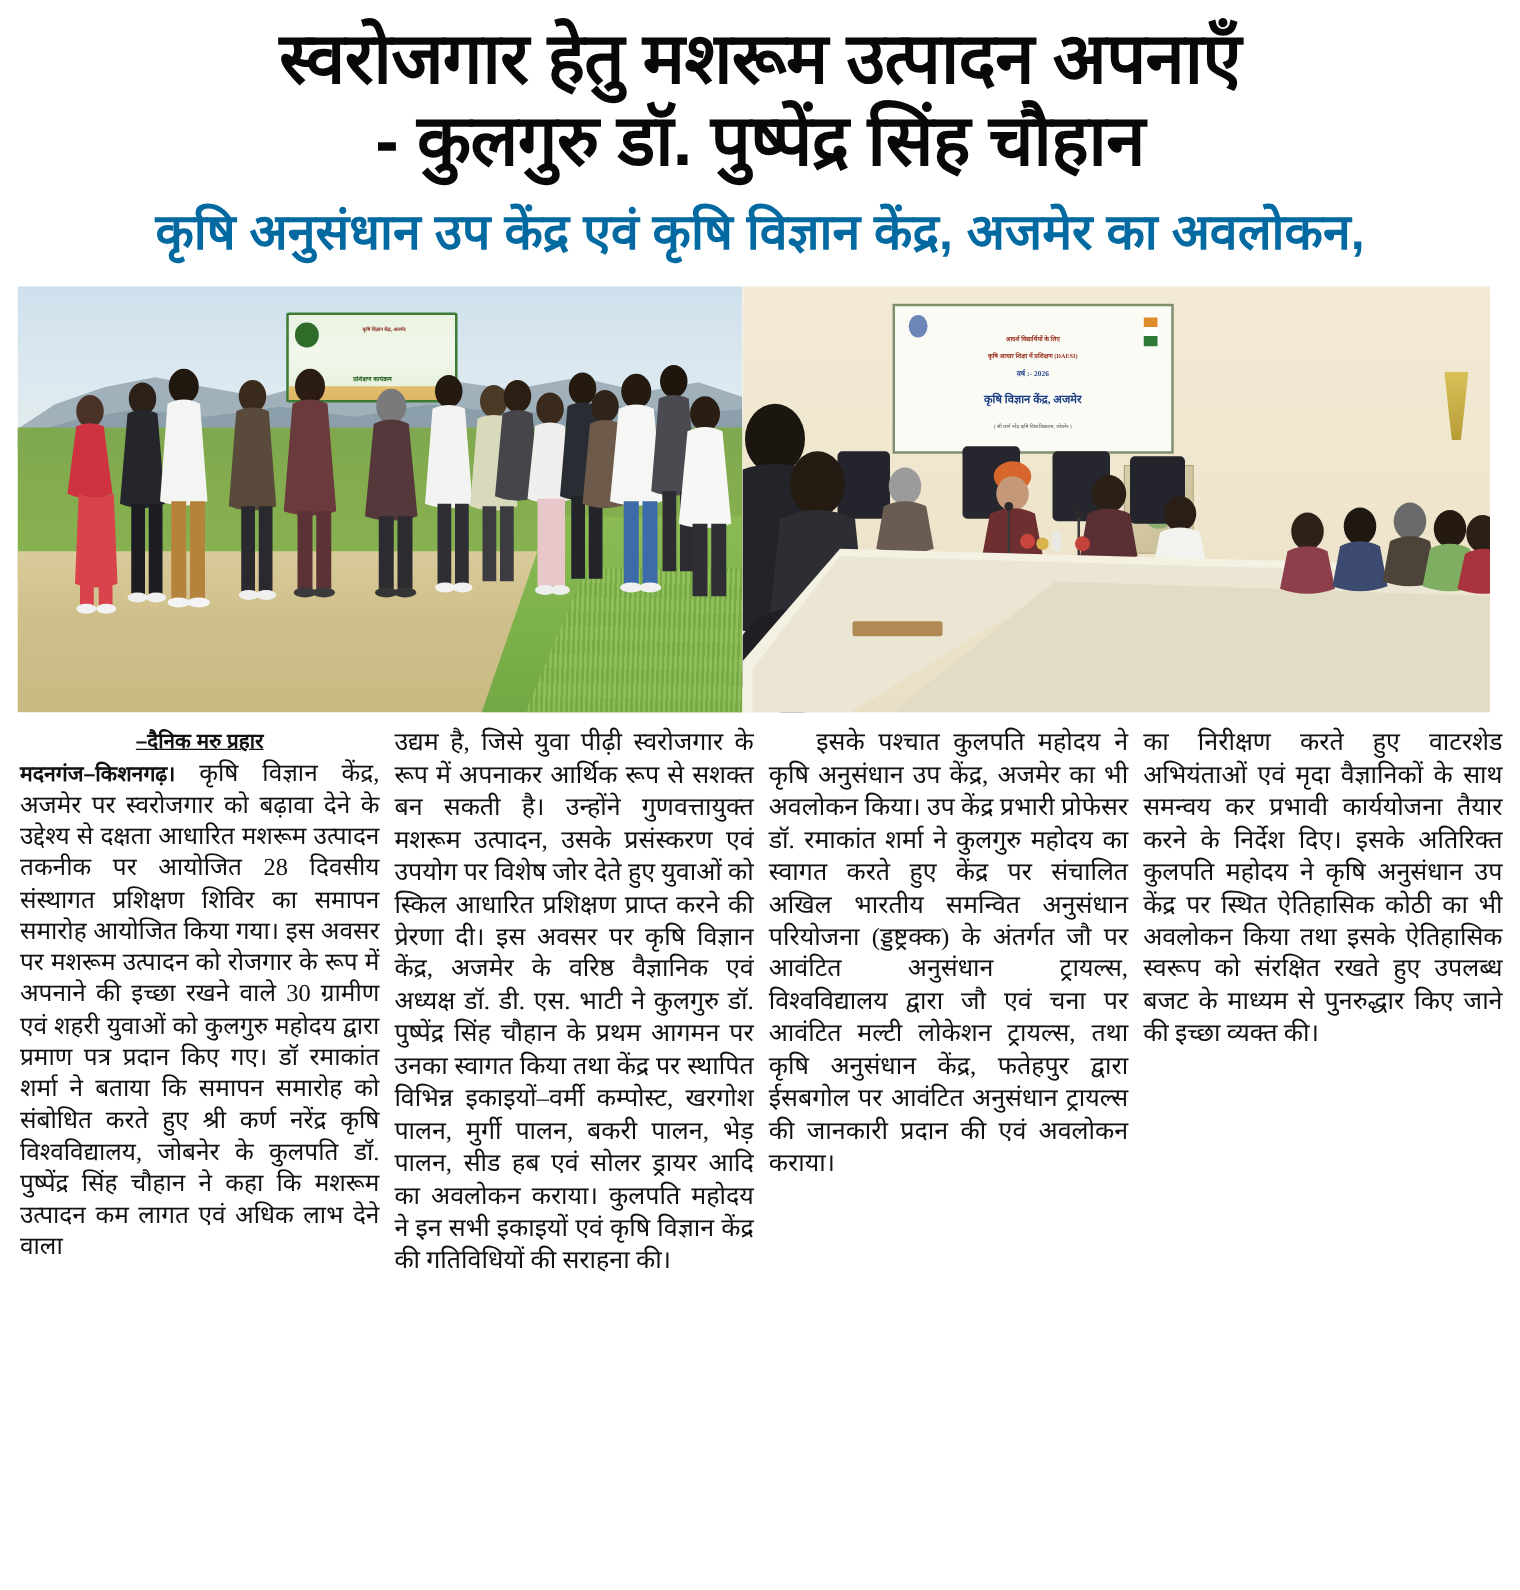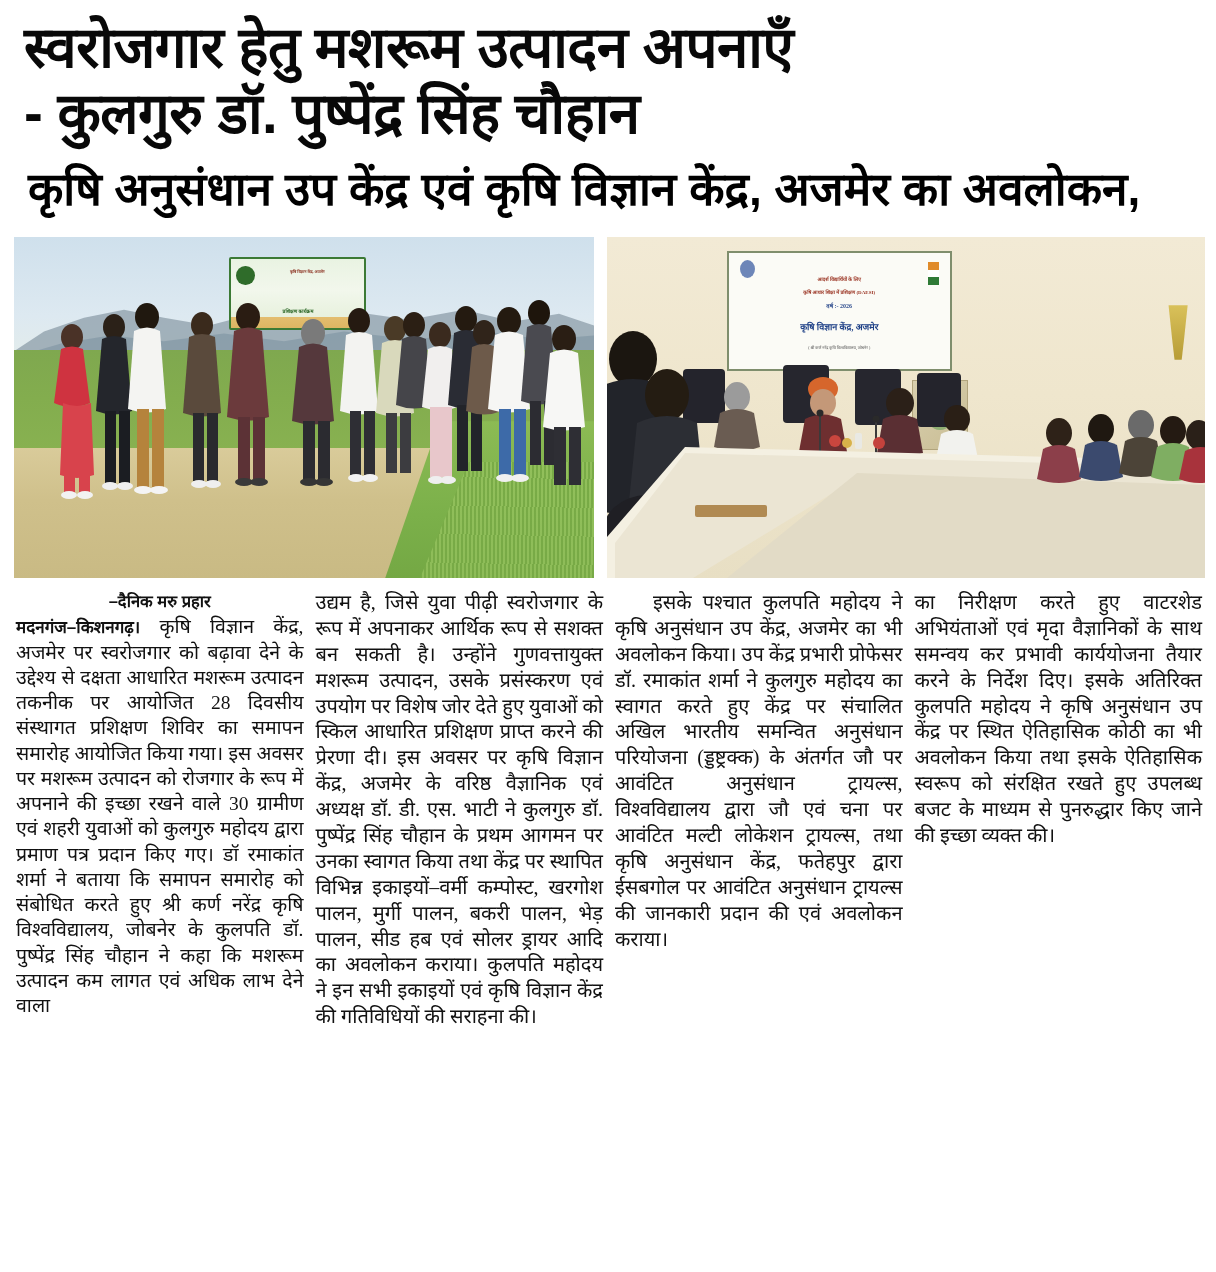--- a/index.html
+++ b/index.html
@@ -21,52 +21,51 @@
     width: 1216px;
     height: 1272px;
     position: relative;
     background: #ffffff;
     box-sizing: border-box;
   }
 
   
   .headline-block {
     padding: 14px 18px 0 18px;
-    text-align: left;
+    text-align: center;
   }
   .headline-main {
     font-family: "Liberation Sans", "DejaVu Sans", sans-serif;
     font-weight: 700;
     font-size: 57px;
     line-height: 1.16;
     letter-spacing: -0.5px;
     color: #080808;
     margin: 0;
     transform: scaleX(0.99);
   }
   .headline-line2 {
     display: block;
   }
   .headline-sub {
     font-family: "Liberation Sans", "DejaVu Sans", sans-serif;
     font-weight: 700;
-    font-size: 46px;
+    font-size: 40px;
     line-height: 1.30;
-    color: #000000;
+    color: #0369a1;
     margin: 14px 0 0 0;
     padding: 0 10px;
   }
   .sub-line { display: block; }
 
   
   .photo-row {
     margin-top: 17px;
     padding: 0 12px 0 14px;
     display: flex;
-    gap: 13px;
     align-items: center;
   }
   .photo {
     position: relative;
     overflow: hidden;
     flex: 0 0 auto;
   }
   .photo-left  { width: 580px; height: 341px; }
   .photo-right { width: 598px; height: 341px; }
 
@@ -179,21 +178,21 @@
     min-width: 0;
   }
   .byline {
     text-align: center;
     font-family: "Liberation Sans", "DejaVu Sans", sans-serif;
     font-weight: 700;
     font-size: 16.5px;
     line-height: 1.42;
     margin: 0 0 1px 0;
   }
-  .byline .b-line { display:block; }
+  .byline .b-line { display:block;text-decoration:underline; }
   .dateline-para {
     margin: 0;
     font-size: 19.5px;
     line-height: 1.295;
     text-align: justify;
     text-justify: inter-word;
     hyphens: none;
   }
   .dateline {
     font-family: "Liberation Sans", "DejaVu Sans", sans-serif;

